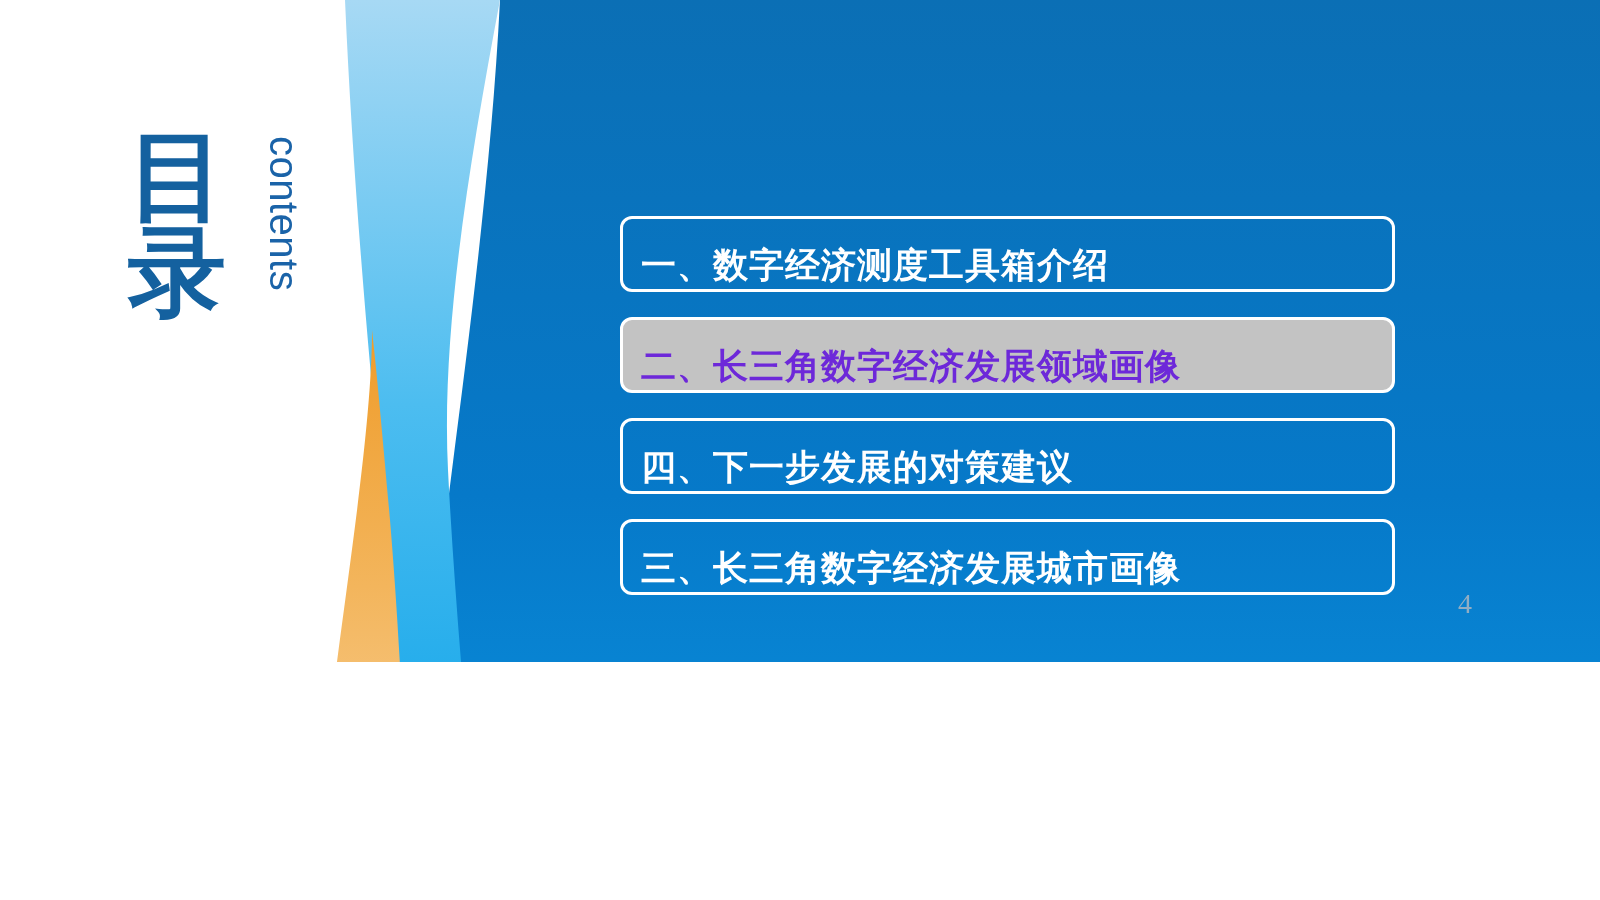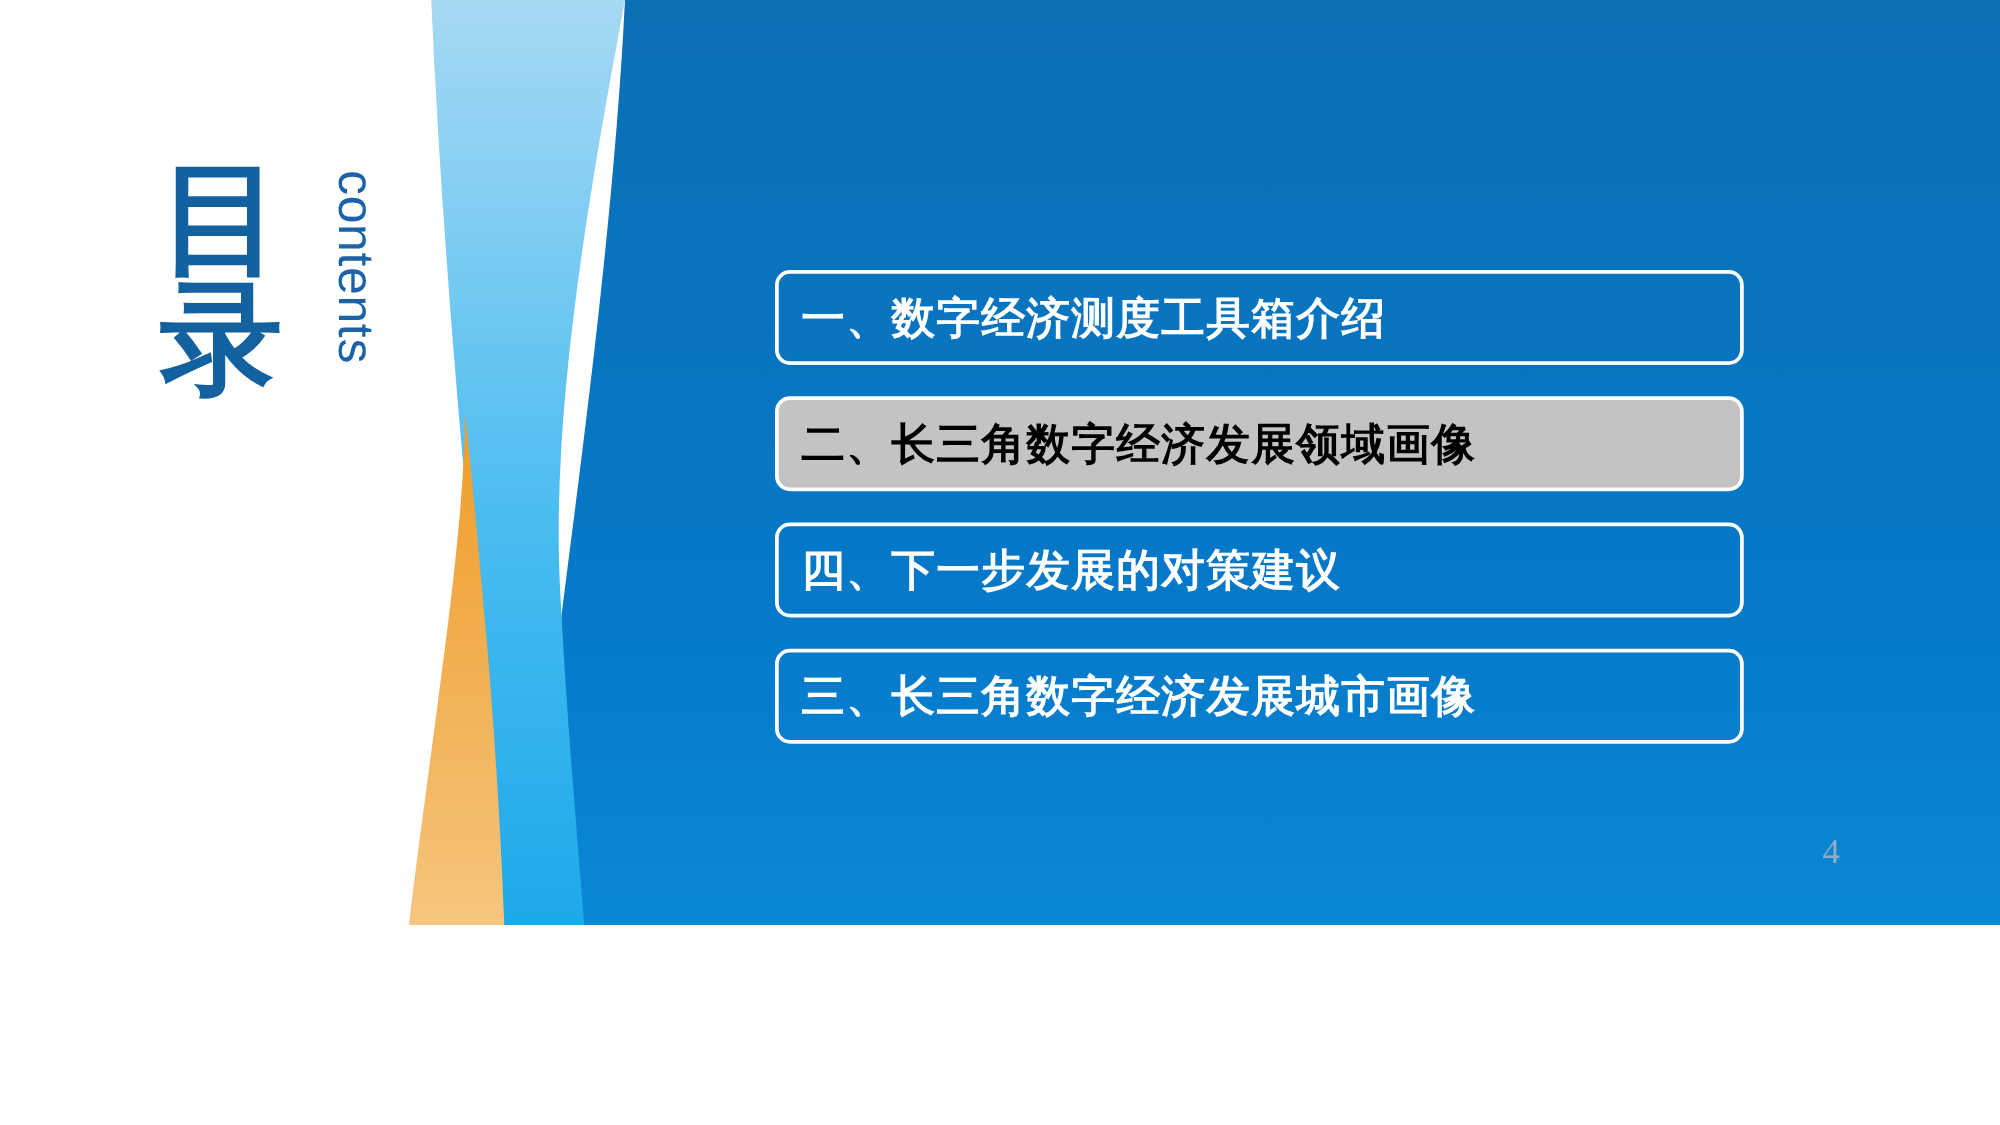--- a/index.html
+++ b/index.html
@@ -8,21 +8,21 @@
     padding: 0;
     background: #ffffff;
   }
   body {
     font-family: "Liberation Sans", "DejaVu Sans", sans-serif;
   }
 
   .slide {
     position: relative;
     width: 1600px;
-    height: 740px;
+    height: 662px;
     overflow: hidden;
     background: #ffffff;
   }
 
   
   .bg-art {
     position: absolute;
     inset: 0;
     width: 1600px;
     height: 900px;
@@ -85,40 +85,40 @@
   .toc-item {
     position: relative;
     box-sizing: border-box;
     width: 775px;
     height: 76px;
     margin-bottom: 25px;
     border: 3px solid #ffffff;
     border-radius: 12px;
     background: transparent;
     display: flex;
-    align-items: center;
+    align-items: flex-end;
   }
 
   .toc-item.active {
     background: #c3c3c3;
     border-color: #ffffff;
   }
 
   .toc-label {
     padding-left: 18px;
     font-size: 35px;
     font-weight: 700;
     color: #ffffff;
     letter-spacing: 1px;
     white-space: nowrap;
     font-family: "DejaVu Sans", "Liberation Sans", sans-serif;
   }
 
   .toc-item.active .toc-label {
-    color: #000000;
+    color: #6d28d9;
   }
 
   
   .page-number {
     position: absolute;
     right: 128px;
     bottom: 42px;
     font-size: 28px;
     color: #aab6c2;
     opacity: 0.85;

